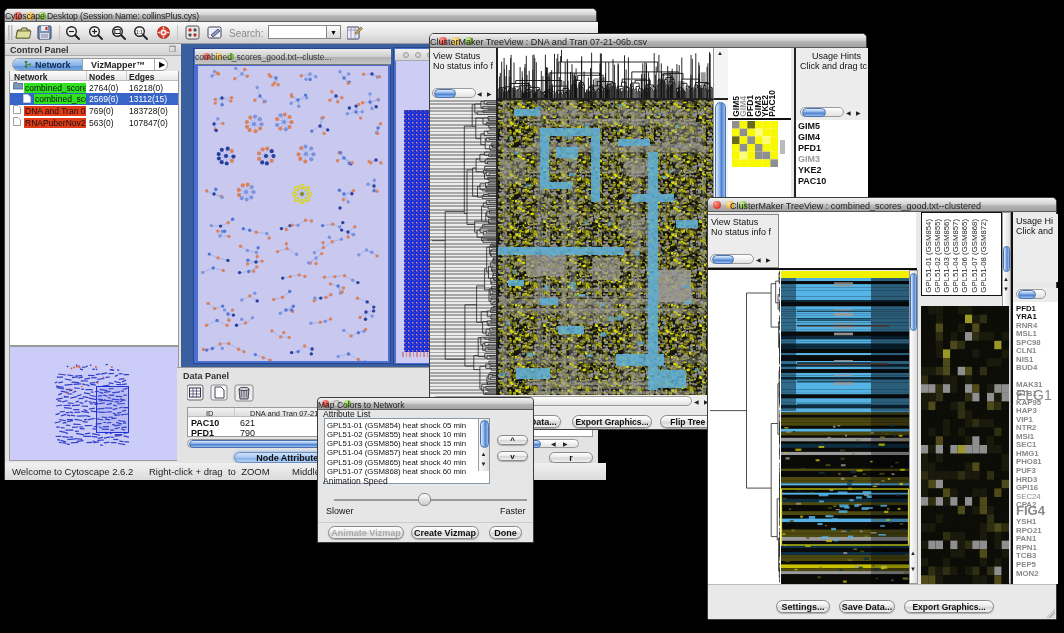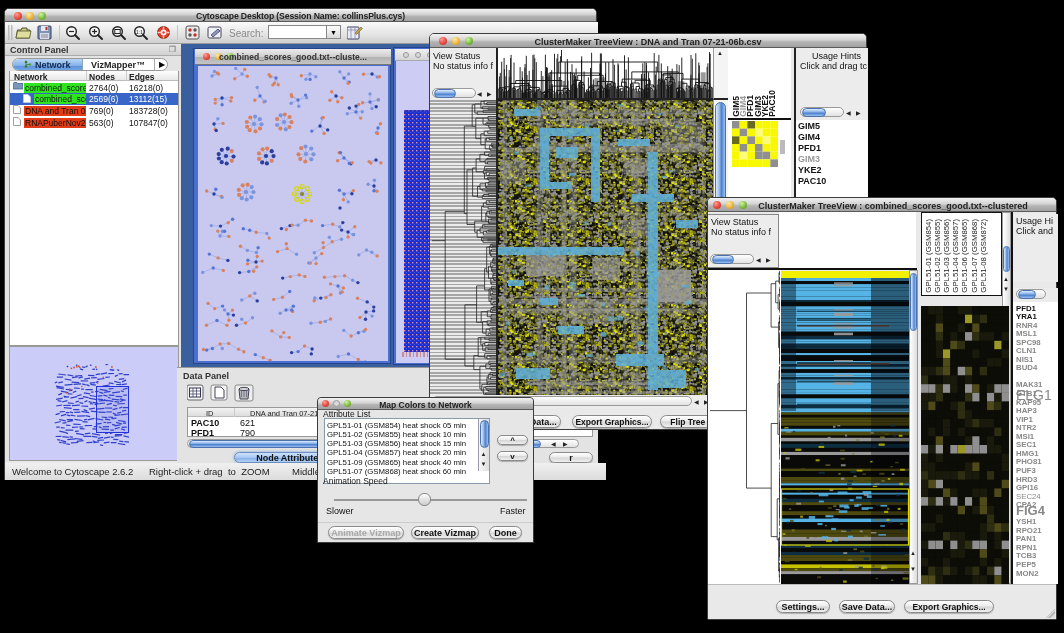--- a/index.html
+++ b/index.html
@@ -4,21 +4,21 @@
 html,body{width:1064px;height:633px;background:#000;overflow:hidden;
  font-family:"Liberation Sans",sans-serif}
 .ab{position:absolute}
 .w{position:absolute;background:#e8e8e8;border:1px solid #3c3c3c}
 .tbar{position:absolute;left:0;right:0;top:0;background:linear-gradient(#f2f2f2,#d4d4d4 45%,#b4b4b4 60%,#a2a2a2);border-bottom:1px solid #5a5a5a;border-radius:4px 4px 0 0}
 .tl{position:absolute;border-radius:50%;width:8px;height:8px}
 .tl.r{background:radial-gradient(circle at 35% 30%,#ff9d96,#e5493e 55%,#b03024)}
 .tl.y{background:radial-gradient(circle at 35% 30%,#ffe9a8,#eeb73e 55%,#c28a1e)}
 .tl.g{background:radial-gradient(circle at 35% 30%,#d2f5a5,#7cba3d 55%,#5a9427)}
 .tl.o{background:#d8d8d8;border:1px solid #999;width:7px;height:7px}
-.ttl{position:absolute;width:100%;text-align:center;font-weight:bold;color:#222;white-space:nowrap}
+.ttl{position:absolute;width:100%;text-align:left;font-weight:normal;color:#222;white-space:nowrap}
 .abtn{position:absolute;border:1px solid #8a8a8a;border-radius:999px;
  background:linear-gradient(#fff,#ececec 45%,#d7d7d7 55%,#efefef);
  font-size:9px;font-weight:bold;color:#111;text-align:center;box-shadow:0 1px 1px rgba(0,0,0,.25)}
 .track{position:absolute;background:linear-gradient(#fff,#e2e2e2);border:1px solid #9a9a9a;border-radius:999px}
 .pill{position:absolute;border-radius:999px;background:linear-gradient(#dcebfc,#8fb5e8 40%,#4d80cf 60%,#9cc0ee);border:1px solid #4a72b0}
 .vpill{position:absolute;border-radius:999px;background:linear-gradient(90deg,#dcebfc,#8fb5e8 40%,#4d80cf 60%,#9cc0ee);border:1px solid #4a72b0}
 .arr{position:absolute;font-size:6px;color:#222;text-align:center}
 .vert{writing-mode:vertical-rl;transform:rotate(180deg);white-space:nowrap}
 svg{display:block}
 </style></head><body>

